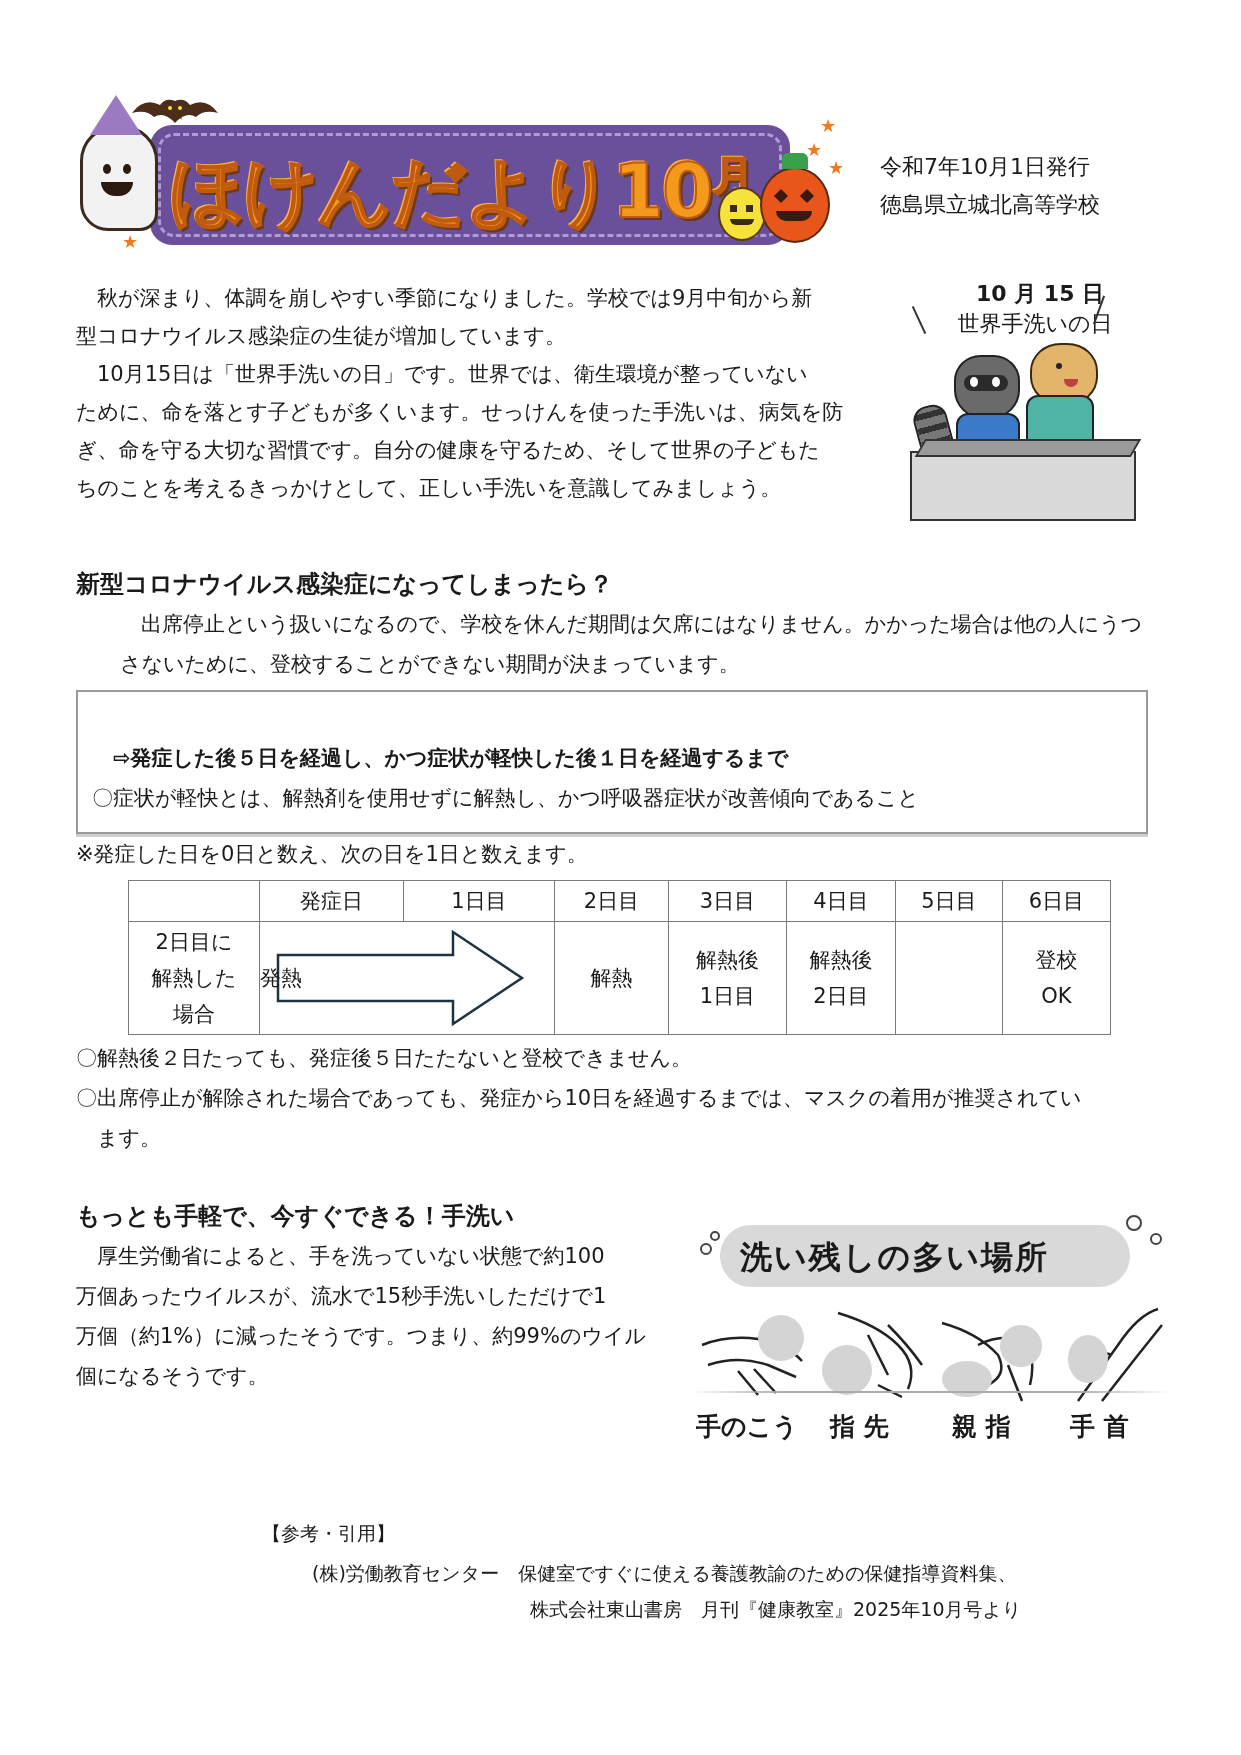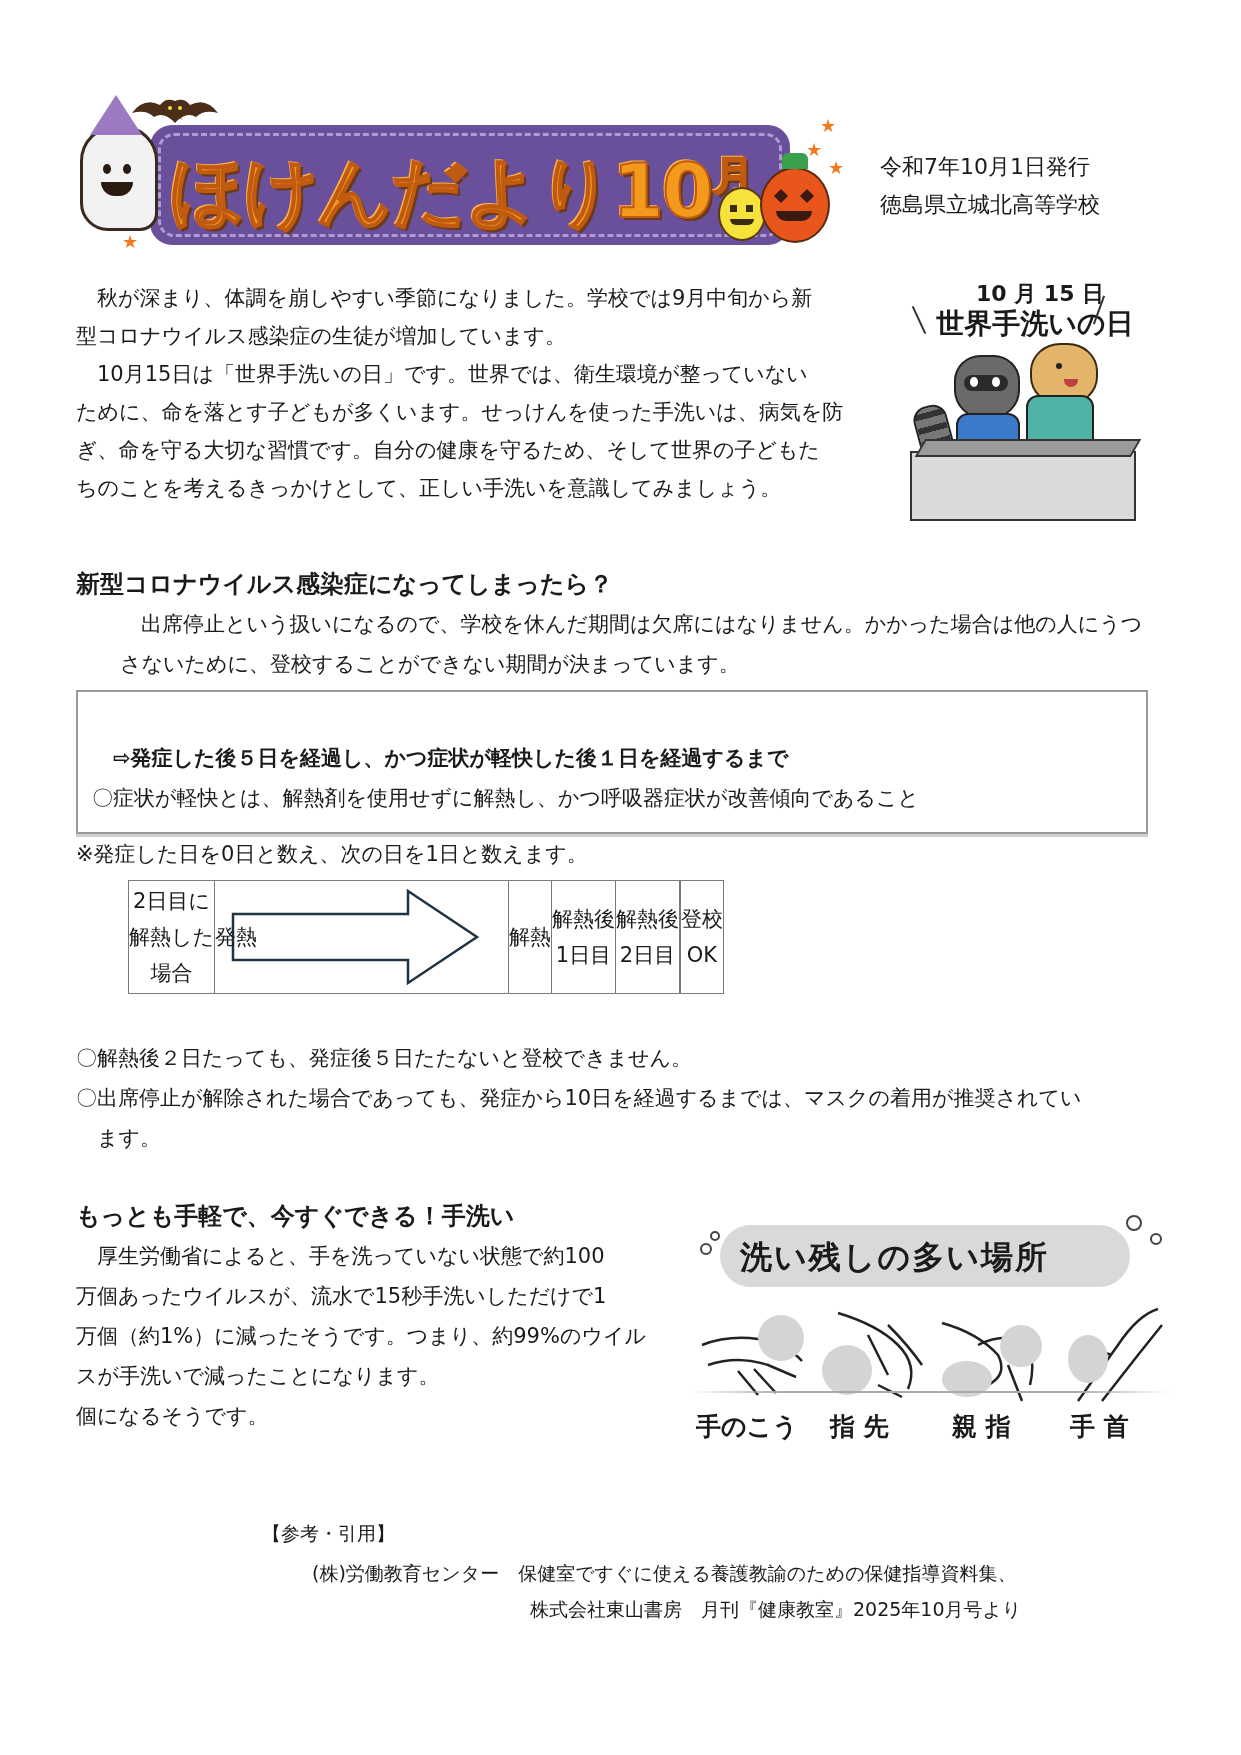--- a/index.html
+++ b/index.html
@@ -94,21 +94,21 @@
   <div class="p" style="height:38px;">　秋が深まり、体調を崩しやすい季節になりました。学校では9月中旬から新</div>
   <div class="p" style="height:38px;">型コロナウイルス感染症の生徒が増加しています。</div>
   <div class="p" style="height:38px;">　10月15日は「世界手洗いの日」です。世界では、衛生環境が整っていない</div>
   <div class="p" style="height:38px;">ために、命を落とす子どもが多くいます。せっけんを使った手洗いは、病気を防</div>
   <div class="p" style="height:38px;">ぎ、命を守る大切な習慣です。自分の健康を守るため、そして世界の子どもた</div>
   <div class="p" style="height:38px;">ちのことを考えるきっかけとして、正しい手洗いを意識してみましょう。</div>
 </div>
 
 <div class="abs" style="left:910px;top:275px;width:240px;height:250px;">
   <div style="position:absolute;left:40px;top:4px;width:180px;text-align:center;font-size:22px;font-weight:bold;line-height:30px;">10 月 15 日</div>
-  <div style="position:absolute;left:20px;top:34px;width:210px;text-align:center;font-size:28px;font-weight:bold;line-height:30px;">世界手洗いの日</div>
+  <div style="position:absolute;left:20px;top:34px;width:210px;text-align:center;font-size:22px;font-weight:normal;line-height:30px;">世界手洗いの日</div>
   <div style="position:absolute;left:8px;top:30px;width:2px;height:30px;background:#333;transform:rotate(-25deg);"></div>
   <div style="position:absolute;left:188px;top:20px;width:2px;height:30px;background:#333;transform:rotate(20deg);"></div>
 
   <div style="position:absolute;left:44px;top:80px;width:62px;height:60px;background:#6a6a6a;border:2px solid #222;border-radius:40% 40% 45% 45%;">
     <div style="position:absolute;left:8px;top:18px;width:44px;height:16px;background:#2a2a2a;border-radius:8px;"></div>
     <div style="position:absolute;left:14px;top:20px;width:8px;height:10px;background:#fff;border-radius:50%;"></div>
     <div style="position:absolute;left:36px;top:20px;width:8px;height:10px;background:#fff;border-radius:50%;"></div>
   </div>
   <div style="position:absolute;left:46px;top:138px;width:60px;height:48px;background:#3a7ac8;border:2px solid #222;border-radius:12px 12px 0 0;"></div>
   <div style="position:absolute;left:8px;top:130px;width:30px;height:60px;background:repeating-linear-gradient(0deg,#777 0 8px,#333 8px 14px);border:2px solid #222;border-radius:14px;transform:rotate(-15deg);"></div>
@@ -131,20 +131,30 @@
 
 <div class="abs notice-box">
   <div class="notice-line" style="left:14px;top:48px;font-size:21px;font-weight:bold;line-height:36px;">　⇨発症した後５日を経過し、かつ症状が軽快した後１日を経過するまで</div>
   <div class="notice-line" style="left:14px;top:88px;font-size:21px;line-height:36px;">〇症状が軽快とは、解熱剤を使用せずに解熱し、かつ呼吸器症状が改善傾向であること</div>
 </div>
 
 <div class="abs p" style="left:76px;top:836px;">※発症した日を0日と数え、次の日を1日と数えます。</div>
 
 <table class="sched">
   <tbody>
+      <tr class="head">
+    <td style="width:130px;"></td>
+    <td style="width:143px;">発症日</td>
+    <td style="width:150px;">1日目</td>
+    <td style="width:113px;">2日目</td>
+    <td style="width:117px;">3日目</td>
+    <td style="width:108px;">4日目</td>
+    <td style="width:106px;">5日目</td>
+    <td style="width:107px;">6日目</td>
+  </tr>
   <tr class="body">
     <td>
       <div>2日目に</div>
       <div>解熱した</div>
       <div>場合</div>
     </td>
     <td colspan="2" style="position:relative;">
       <svg class="arrow-svg" width="293" height="112" viewBox="0 0 293 112">
         <polygon points="18,33 193,33 193,10 262,56 193,102 193,79 18,79" fill="#fff" stroke="#1f3442" stroke-width="2.5"></polygon>
       </svg>
@@ -172,21 +182,20 @@
   <div class="p" style="height:40px;">〇解熱後２日たっても、発症後５日たたないと登校できません。</div>
   <div class="p" style="height:40px;">〇出席停止が解除された場合であっても、発症から10日を経過するまでは、マスクの着用が推奨されてい</div>
   <div class="p" style="height:40px;">　ます。</div>
 </div>
 
 <div class="abs h2" style="left:76px;top:1198px;">もっとも手軽で、今すぐできる！手洗い</div>
 <div class="abs" style="left:76px;top:1238px;width:600px;">
   <div class="p" style="height:40px;">　厚生労働省によると、手を洗っていない状態で約100</div>
   <div class="p" style="height:40px;">万個あったウイルスが、流水で15秒手洗いしただけで1</div>
   <div class="p" style="height:40px;">万個（約1%）に減ったそうです。つまり、約99%のウイル</div>
-  <div class="p" style="height:40px;">スが手洗いで減ったことになります。</div>
   <div class="p" style="height:40px;">個になるそうです。</div>
 </div>
 
 <div class="abs hw-illus">
   <div class="cloud"></div>
   <div class="cloud-title">洗い残しの多い場所</div>
   <div class="bubble" style="left:10px;top:38px;width:8px;height:8px;"></div>
   <div class="bubble" style="left:20px;top:26px;width:6px;height:6px;"></div>
   <div class="bubble" style="left:436px;top:10px;width:12px;height:12px;"></div>
   <div class="bubble" style="left:460px;top:28px;width:8px;height:8px;"></div>

